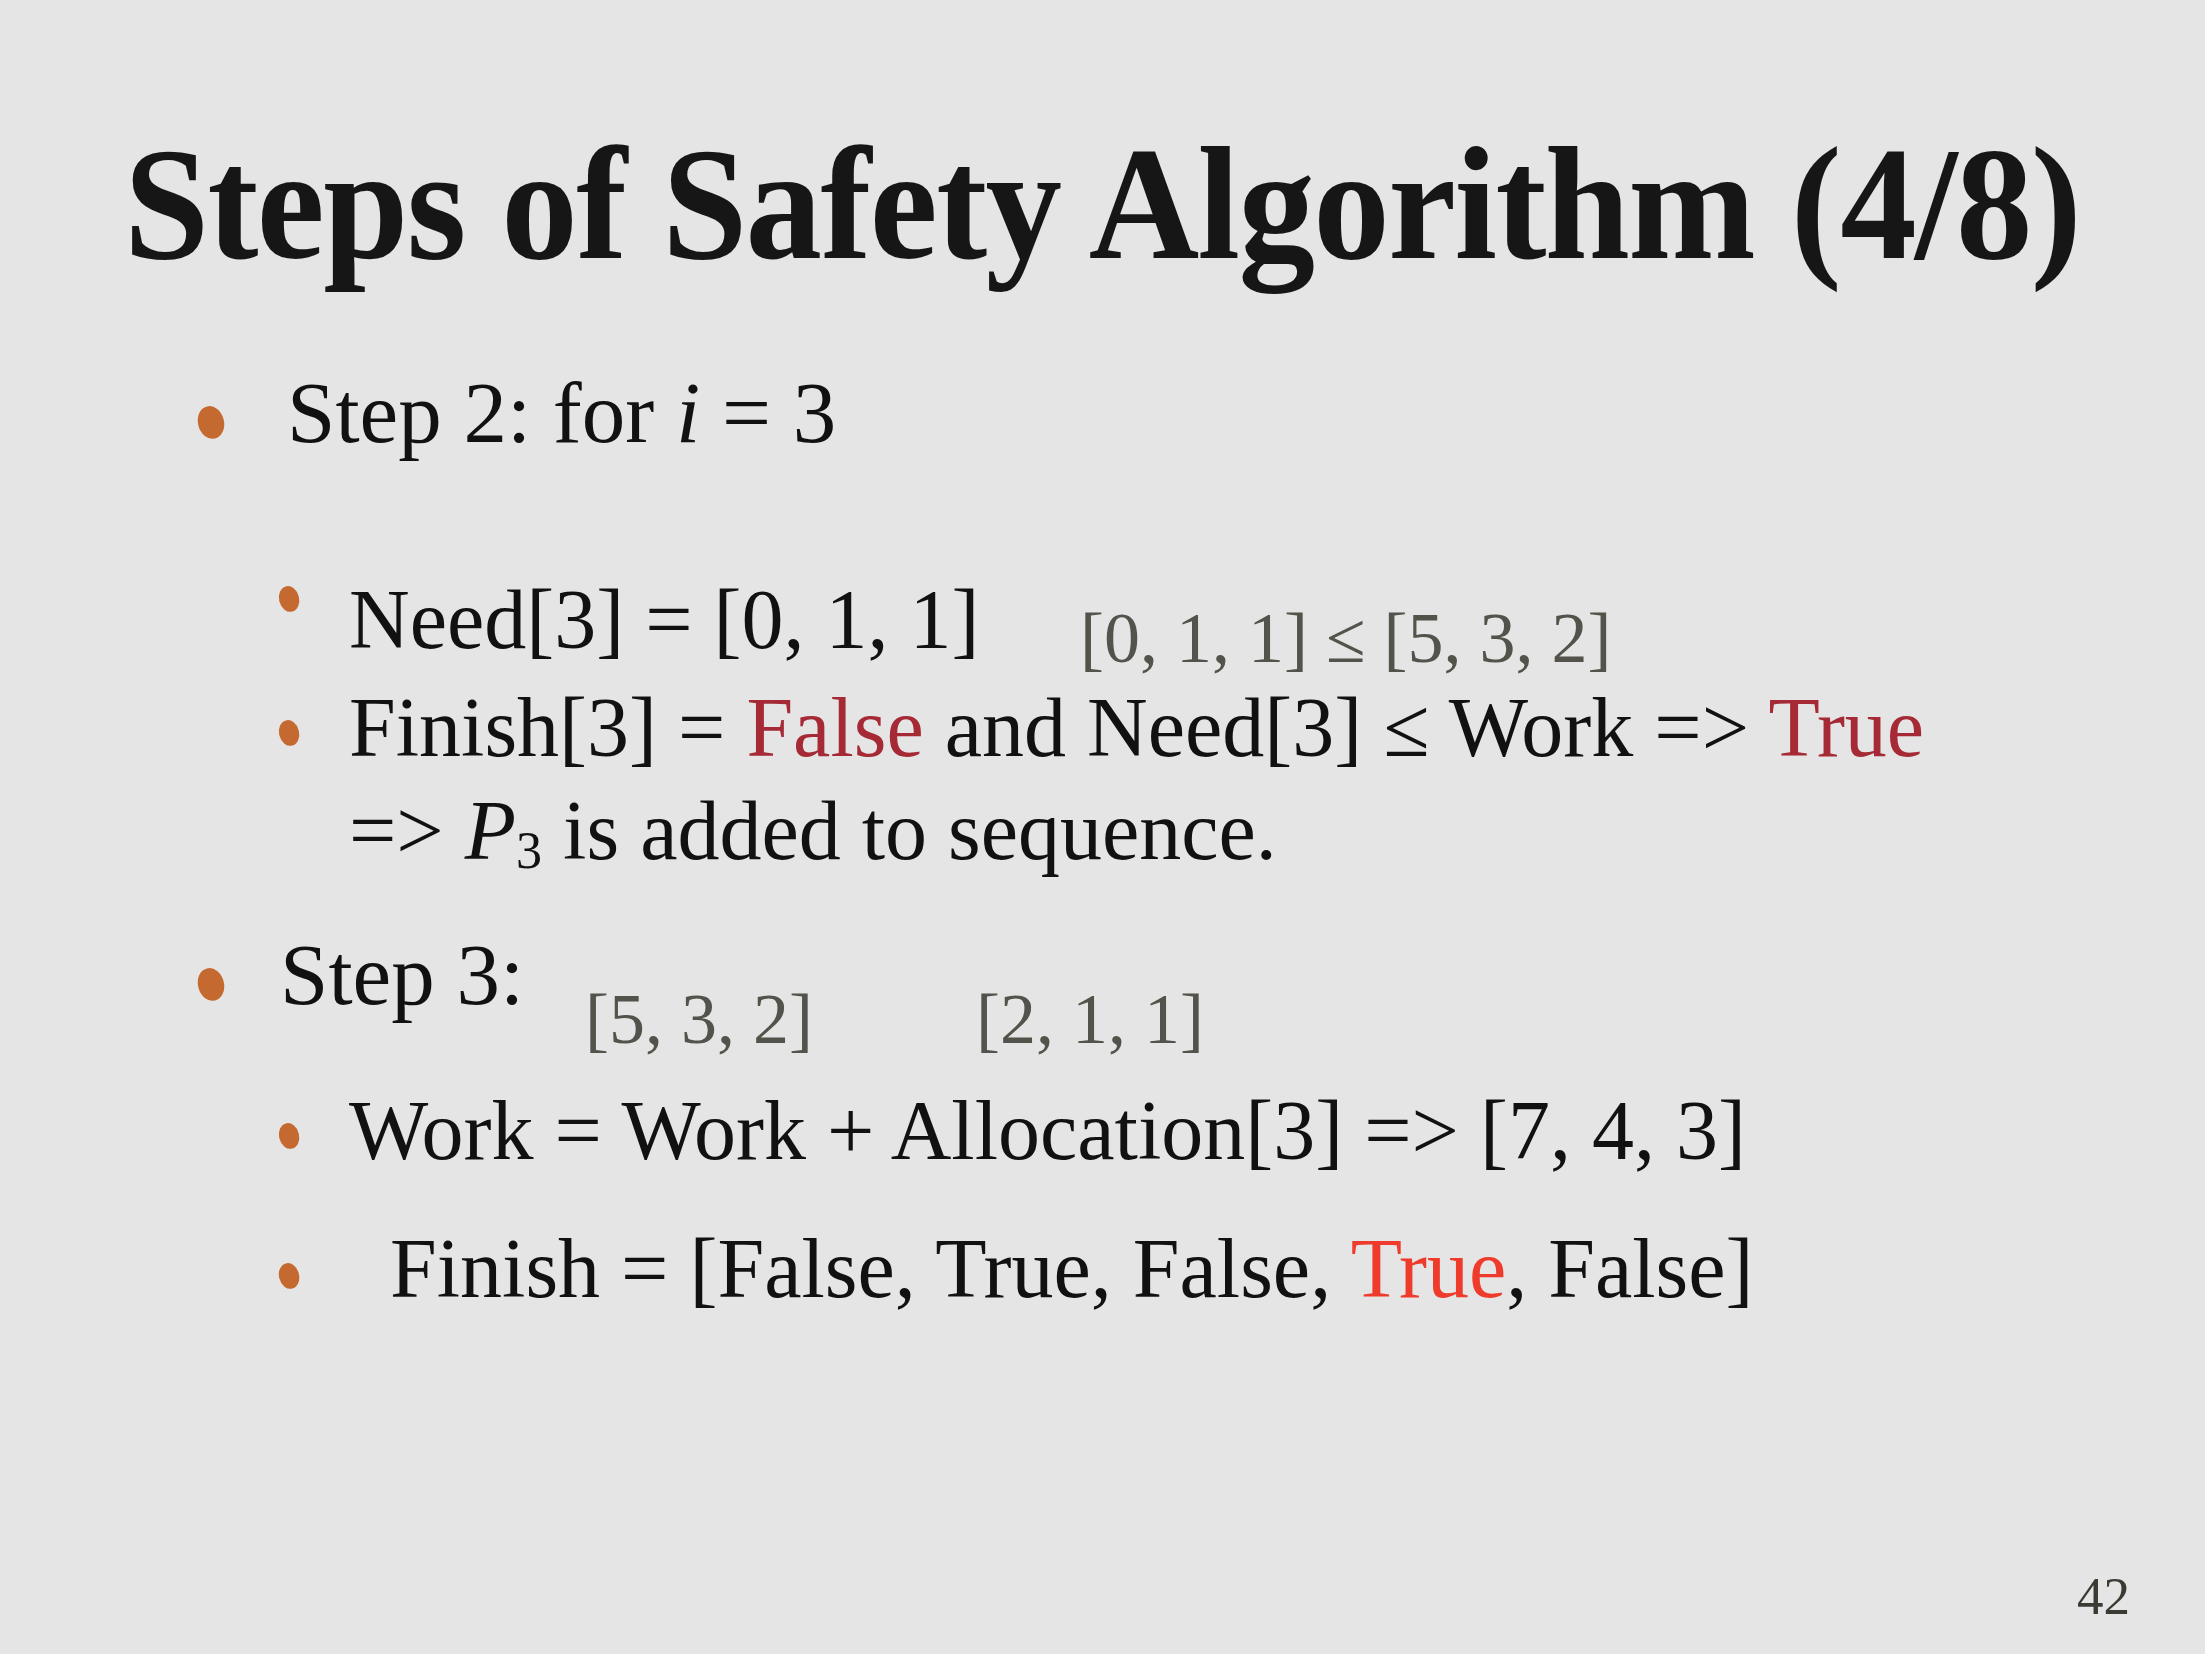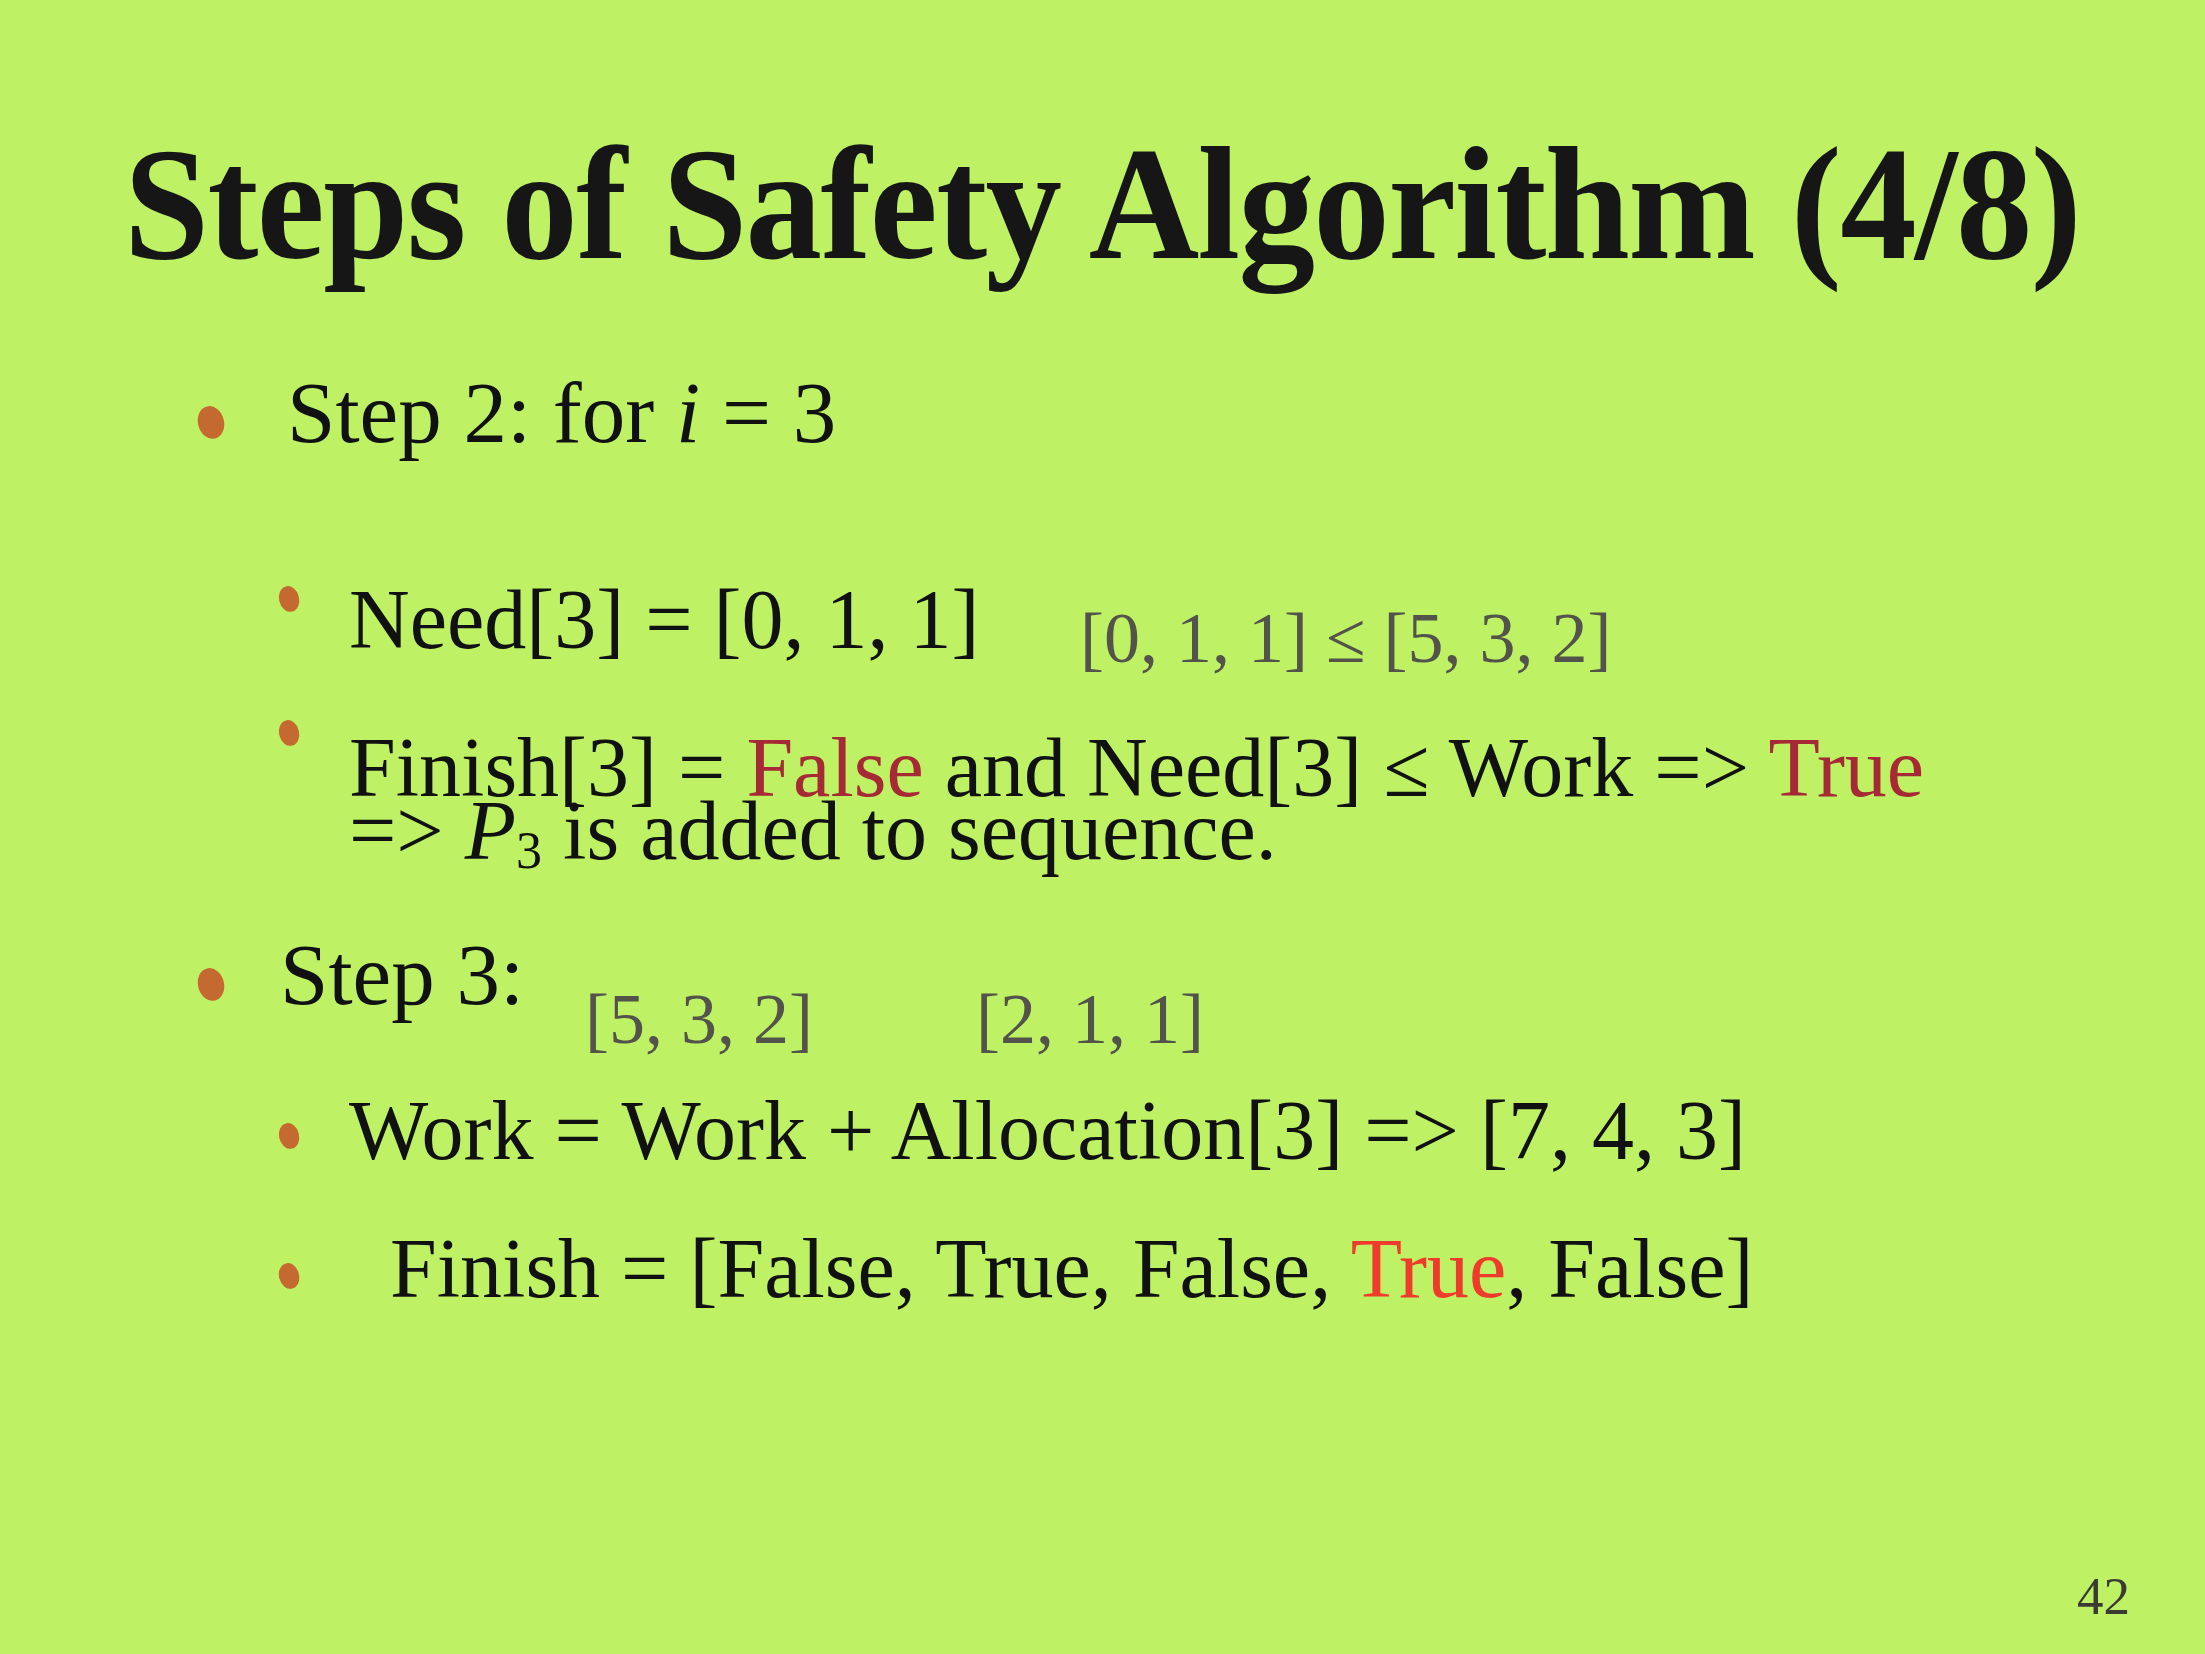--- a/index.html
+++ b/index.html
@@ -4,21 +4,21 @@
 <style>
   html, body {
     margin: 0;
     padding: 0;
     background: #ffffff;
   }
   .slide {
     position: relative;
     width: 2205px;
     height: 1654px;
-    background: #bef264;
+    background: #e5e5e5;
     overflow: hidden;
     font-family: "Liberation Serif", "DejaVu Serif", serif;
     color: #111111;
   }
   .title {
     position: absolute;
     left: 124px;
     top: 124px;
     margin: 0;
     font-size: 153px;
@@ -78,21 +78,21 @@
 
   <span class="dot l1" style="left:198px; top:406px;"></span>
   <div class="line t1" style="left:287px; top:369px;"><span>Step 2: for </span><span class="it">i</span><span> = 3</span></div>
 
   <span class="dot l2" style="left:279px; top:586px;"></span>
   <div class="line t2" style="left:349px; top:578px;">Need[3] = [0, 1, 1]</div>
 
   <div class="line note" style="left:1080px; top:602px;">[0, 1, 1] ≤ [5, 3, 2]</div>
 
   <span class="dot l2" style="left:279px; top:720px;"></span>
-  <div class="line t2" style="left:349px; top:686px;margin-top:40px;"><span>Finish[3] = </span><span class="maroon">False</span><span> and Need[3] ≤ Work =&gt; </span><span class="maroon">True</span></div>
+  <div class="line t2" style="left:349px; top:686px;"><span>Finish[3] = </span><span class="maroon">False</span><span> and Need[3] ≤ Work =&gt; </span><span class="maroon">True</span></div>
 
   <div class="line t2" style="left:349px; top:789px;"><span>=&gt; </span><span class="it">P</span><span class="sub">3</span><span> is added to sequence.</span></div>
 
   <span class="dot l1" style="left:198px; top:968px;"></span>
   <div class="line t1" style="left:280px; top:931px;">Step 3:</div>
 
   <div class="line note" style="left:585px; top:983px;"><span>[5, 3, 2]</span><span class="gap"></span><span>[2, 1, 1]</span></div>
 
   <span class="dot l2" style="left:279px; top:1123px;"></span>
   <div class="line t2" style="left:349px; top:1089px;">Work = Work + Allocation[3] =&gt; [7, 4, 3]</div>

